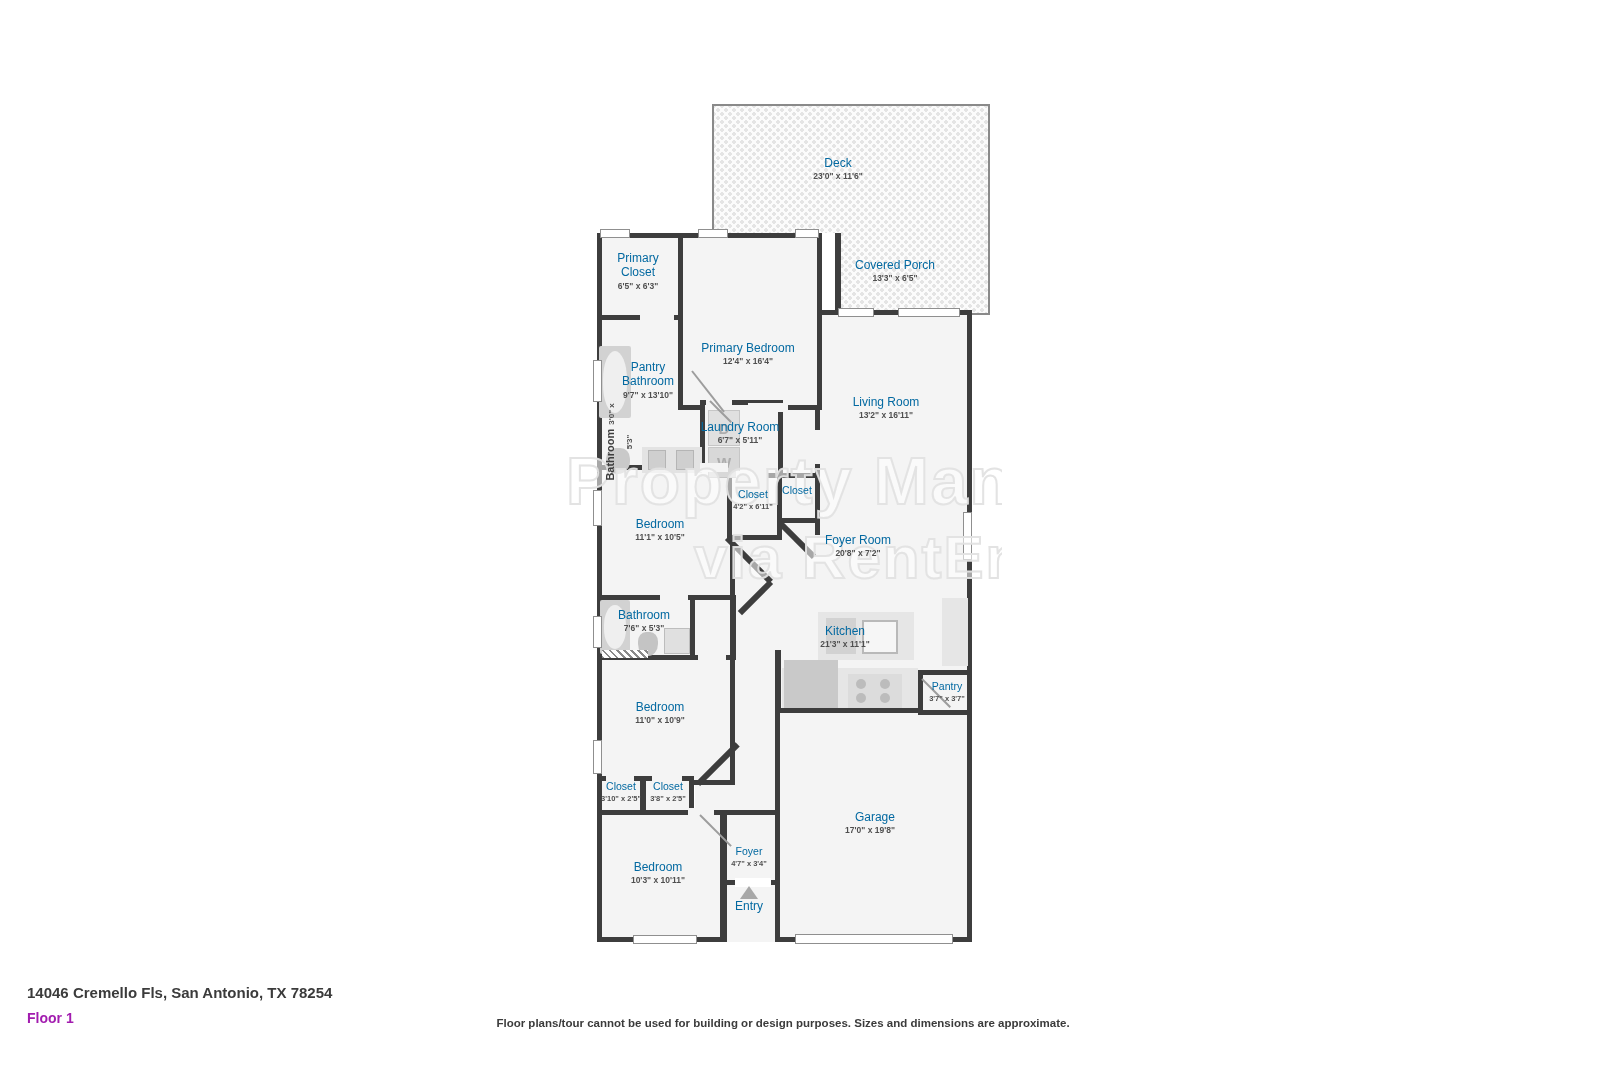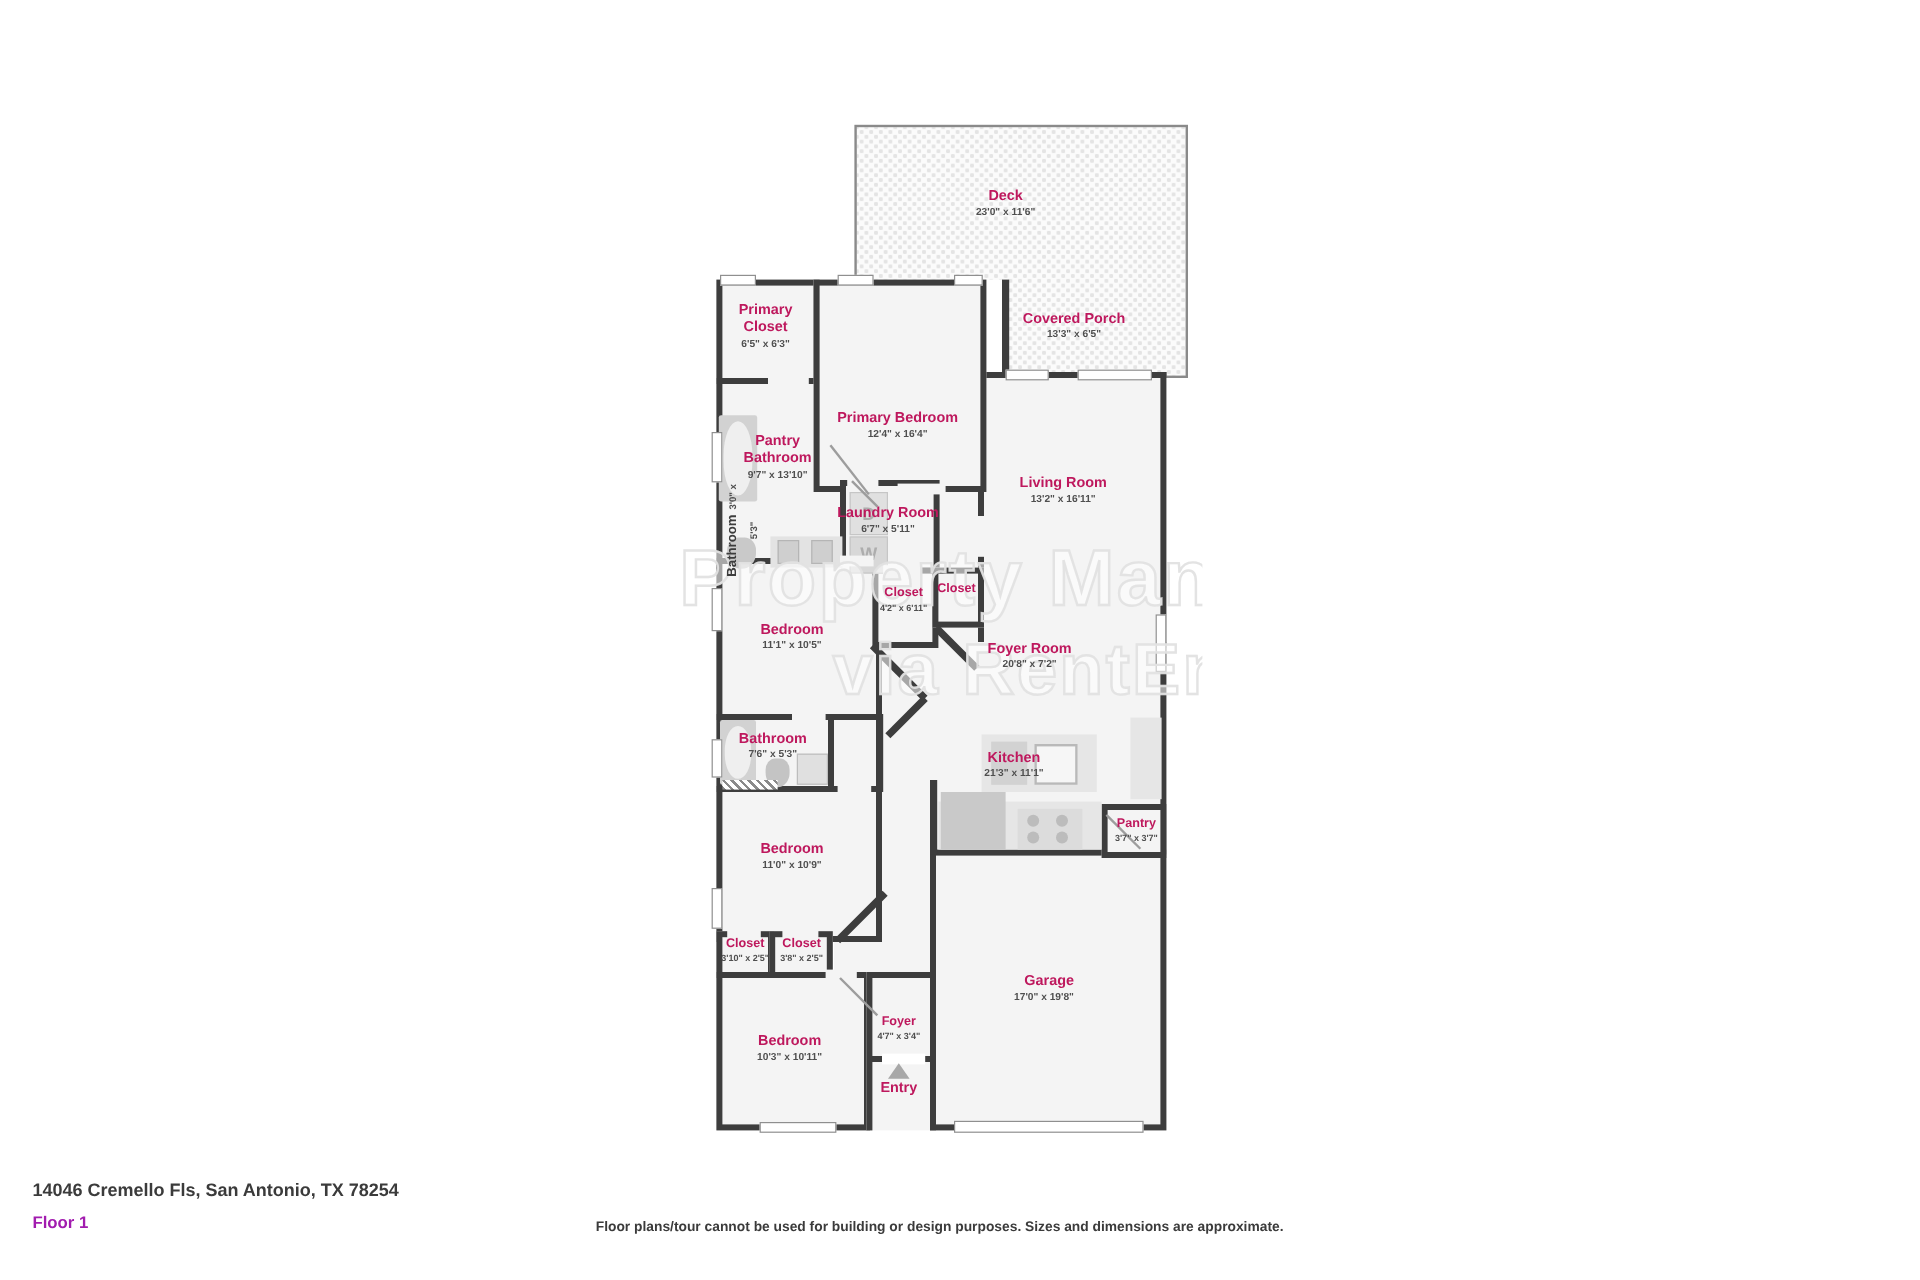--- a/index.html
+++ b/index.html
@@ -16,21 +16,21 @@
   .fill{background:#f4f4f4;}
   .wallseg{background:#3d3d3d;}
   .white{background:#ffffff;}
   .win{background:#fff;border:1px solid #8f8f8f;z-index:20;}
   .gap{background:#f4f4f4;z-index:20;}
   .gapw{background:#ffffff;z-index:20;}
   .dwall{height:6px;background:#3d3d3d;transform-origin:left center;z-index:25;}
   .leaf{height:2px;background:#9d9d9d;transform-origin:left center;z-index:24;}
   .fx{z-index:10;}
   .rlabel{position:absolute;transform:translateX(-50%);text-align:center;z-index:60;}
-  .rlabel .nm{font-size:12px;font-weight:700;line-height:1.2;color:#be185d;white-space:pre-line;}
+  .rlabel .nm{font-size:12px;font-weight:400;line-height:1.2;color:#0369a1;white-space:pre-line;}
   .rlabel .dm{font-size:8.5px;font-weight:600;color:#4f4f4f;margin-top:1px;white-space:nowrap;}
   .rlabel.sm .nm{font-size:10.5px;}
   .rlabel.sm .dm{font-size:7.5px;}
   .vlabel{position:absolute;z-index:60;transform:rotate(-90deg);transform-origin:center center;
           text-align:center;width:90px;}
   .vlabel .nm{font-size:11px;font-weight:700;color:#3d3d3d;display:inline;}
   .vlabel .dm{font-size:8px;font-weight:600;color:#4f4f4f;display:inline;margin-left:4px;}
   .watermark{position:absolute;left:566px;top:448px;width:436px;height:170px;overflow:hidden;
              z-index:50;pointer-events:none;}
   .wm1{font-size:66px;font-weight:700;letter-spacing:2px;color:rgba(255,255,255,0.55);

